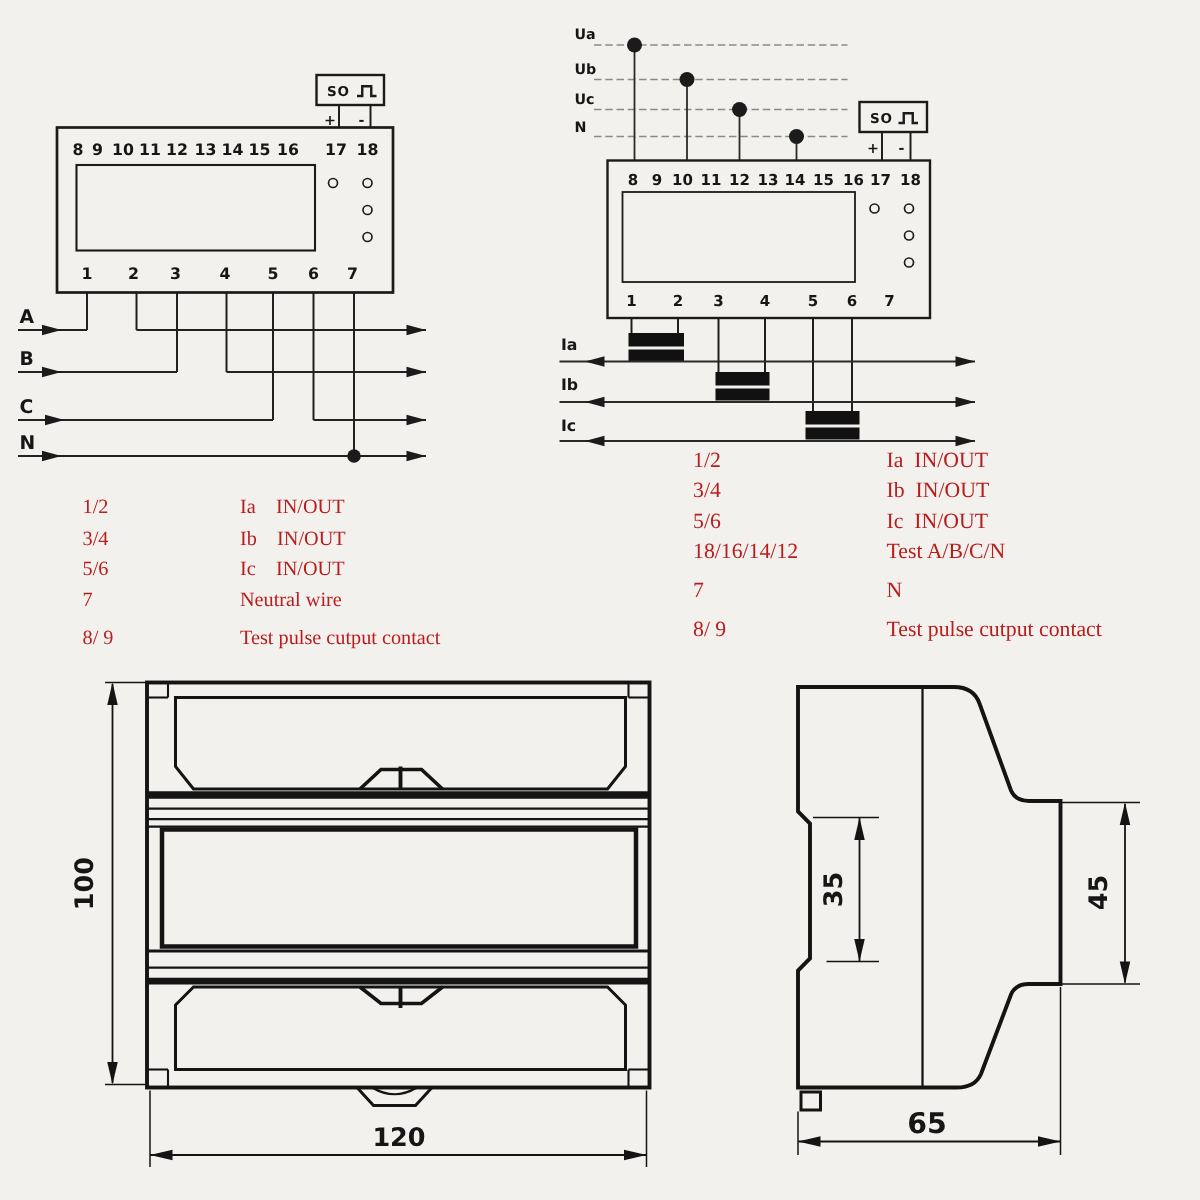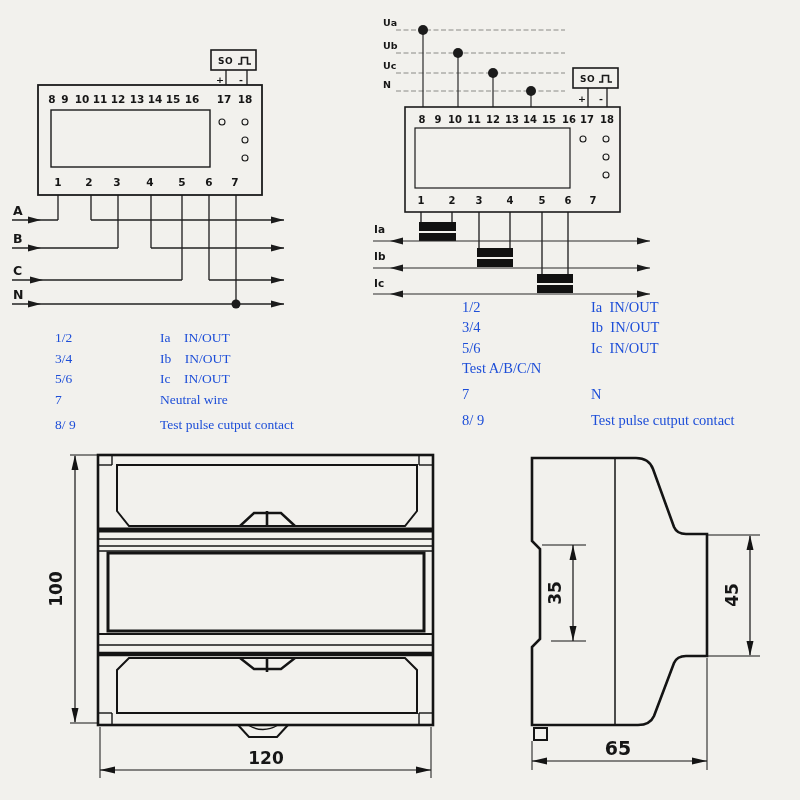--- a/index.html
+++ b/index.html
@@ -20,21 +20,21 @@
   .num{font:bold 10.5px "DejaVu Sans",sans-serif;}
   .numS{font:bold 10px "DejaVu Sans",sans-serif;}
   .phl{font:bold 12.5px "DejaVu Sans",sans-serif;}
   .vl{font:bold 9.5px "DejaVu Sans",sans-serif;}
   .il{font:bold 10.5px "DejaVu Sans",sans-serif;}
   .so{font:bold 9px "DejaVu Sans",sans-serif;letter-spacing:.6px;}
   .pm{font:bold 9.5px "DejaVu Sans",sans-serif;}
   .dim{font:bold 17px "DejaVu Sans",sans-serif;}
   .dimBig{font:bold 19px "DejaVu Sans",sans-serif;}
   
-  .legend{position:absolute;color:#1d4ed8;}
+  .legend{position:absolute;color:#b91c1c;}
   .legend-left{left:55px;top:328px;width:300px;font:13.5px "Liberation Serif",serif;}
   .legend-right{left:462px;top:297px;width:330px;font:14.5px "Liberation Serif",serif;}
   .lrow{display:flex;line-height:20.5px;white-space:pre;}
   .legend-right .lrow{line-height:20.3px;}
   .lrow .t{flex:0 0 auto;}
   .legend-left .t{width:105px;}
   .legend-right .t{width:129px;}
   .legend-left .lrow:nth-child(5){margin-top:5px;}
   .legend-right .lrow:nth-child(5){margin-top:6px;}
   .legend-right .lrow:nth-child(6){margin-top:6px;}
@@ -232,21 +232,21 @@
     <div class="lrow"><span class="t">3/4</span><span class="d">Ib    IN/OUT</span></div>
     <div class="lrow"><span class="t">5/6</span><span class="d">Ic    IN/OUT</span></div>
     <div class="lrow"><span class="t">7</span><span class="d">Neutral wire</span></div>
     <div class="lrow"><span class="t">8/ 9</span><span class="d">Test pulse cutput contact</span></div>
   </div>
 
   <div class="legend legend-right">
     <div class="lrow"><span class="t">1/2</span><span class="d">Ia  IN/OUT</span></div>
     <div class="lrow"><span class="t">3/4</span><span class="d">Ib  IN/OUT</span></div>
     <div class="lrow"><span class="t">5/6</span><span class="d">Ic  IN/OUT</span></div>
-    <div class="lrow"><span class="d">Test A/B/C/N</span></div>
+    <div class="lrow"><span class="t">18/16/14/12</span><span class="d">Test A/B/C/N</span></div>
     <div class="lrow"><span class="t">7</span><span class="d">N</span></div>
     <div class="lrow"><span class="t">8/ 9</span><span class="d">Test pulse cutput contact</span></div>
   </div>
 
   <svg class="svg-front" width="430" height="360" viewBox="40 440 430 360">
 
     <g stroke="#141414" fill="none">
       <rect x="98" y="455" width="335" height="270" stroke-width="2.6"></rect>
 
       <line x1="112" y1="455" x2="112" y2="465" stroke-width="1.4"></line>

